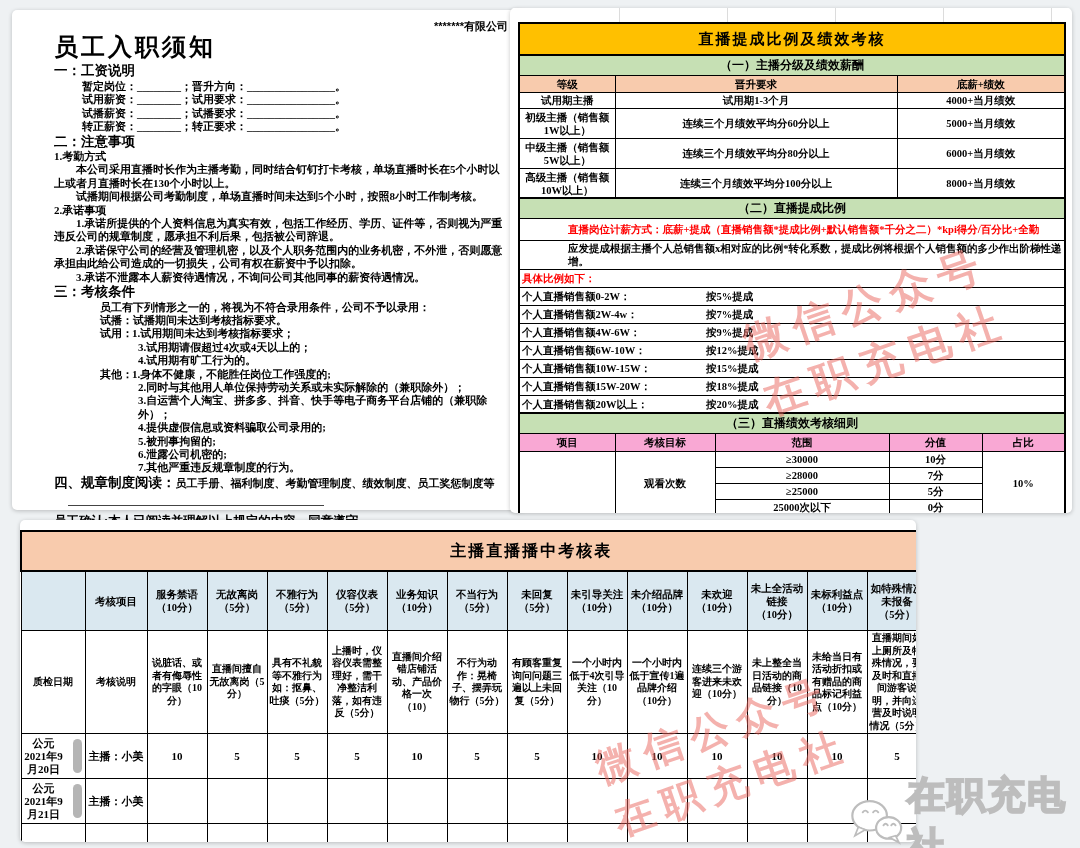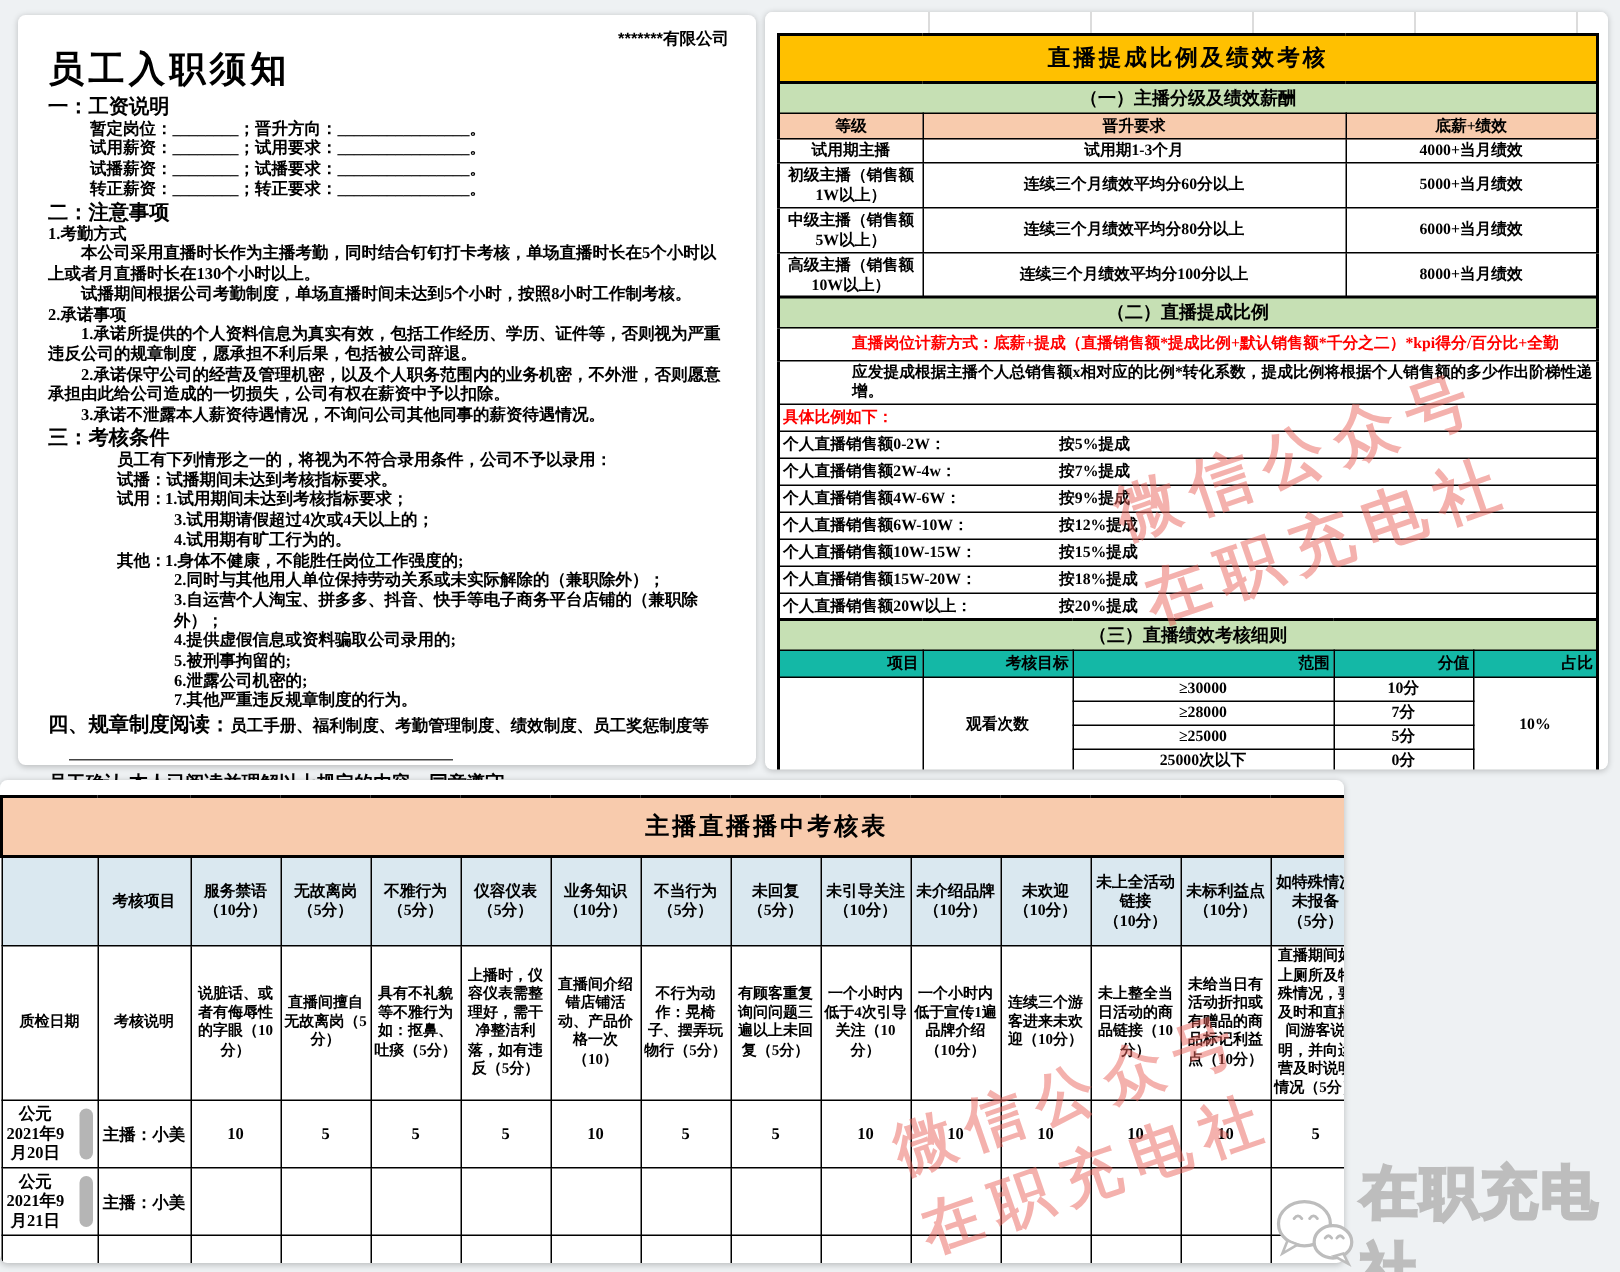--- a/index.html
+++ b/index.html
@@ -5,21 +5,21 @@
   html,body{margin:0;padding:0;}
   body{
     width:1080px;height:848px;position:relative;
     background:#eef1f3;color:#000;
     font-family:"Liberation Serif","DejaVu Serif",serif;
     overflow:hidden;
   }
   .panel{position:absolute;background:#fff;border-radius:5px;box-shadow:0 1px 4px rgba(0,0,0,.22);}
 
   
-  #left-panel{left:12px;top:10px;width:492px;height:500px;}
+  #left-panel{left:12px;top:10px;width:492px;height:500px;padding-left:22px;}
   .doc{padding:10px 18px 0 20px;font-weight:bold;font-size:11px;line-height:13.4px;}
   .doc-company{text-align:right;font-size:11px;font-family:"Liberation Sans","DejaVu Sans",sans-serif;}
   .doc-title{font-size:24px;line-height:27px;letter-spacing:3px;
     font-family:"Liberation Sans","DejaVu Sans",sans-serif;margin-bottom:3px;}
   .doc-h{font-size:13.5px;line-height:16.5px;font-family:"Liberation Sans","DejaVu Sans",sans-serif;}
   .blank-line{padding-left:28px;}
   .doc-p{text-indent:22px;}
   .s3-line{padding-left:46px;}
   .hang{padding-left:78px;position:relative;}
   .hang .hang-label{position:absolute;left:46px;}
@@ -32,33 +32,33 @@
   #right-panel{left:510px;top:8px;width:562px;height:505px;overflow:hidden;}
   .grid-strip{height:14px;margin:0 2px;
     background-image:repeating-linear-gradient(to right,#fff 0,#fff 107px,#dcdcdc 107px,#dcdcdc 108px);}
   table.rt{border-collapse:collapse;table-layout:fixed;width:546px;margin:0 8px;
     font-size:10.5px;font-weight:bold;}
   table.rt.joined{margin-top:-2px;}
   .rt td{border:1px solid #000;text-align:center;vertical-align:middle;padding:1px 2px;line-height:13px;}
   .rt td.t-title{background:#FFC000;font-size:15px;height:28px;border:2px solid #000;letter-spacing:2px;}
   .rt td.sec{background:#C6E0B4;font-size:12px;height:17px;border-width:2px 2px 1px 2px;}
   .rt tr.h1 td{background:#F8CBAD;height:14px;}
-  .rt tr.h3 td{background:#14b8a6;height:15px;text-align:right;}
+  .rt tr.h3 td{background:#f9a8d4;height:15px;}
   .rt tr.rshort{height:15px;}
   .rt tr.rtall{height:30px;}
   .rt td.left{text-align:left;}
   .rt .red{color:#f00;}
   .rt td.note{height:19px;padding-left:48px;}
   .rt td.rate-cell{height:15px;text-align:left;}
   .rt .range{display:inline-block;width:184px;}
   .rt td.oborder{border-left-width:2px;}
   .rt td.oborder-r{border-right-width:2px;}
 
   
-  #bottom-panel{left:0;top:520px;width:896px;height:322px;overflow:hidden;}
+  #bottom-panel{left:20px;top:520px;width:896px;height:322px;overflow:hidden;}
   table.bt{border-collapse:collapse;table-layout:fixed;width:1020px;margin:10px auto 0;font-weight:bold;}
   .bt td{border:1.5px solid #000;text-align:center;vertical-align:middle;padding:1px;overflow:hidden;}
   .bt td.bt-title{background:#F8CBAD;font-size:16px;height:36px;border:2px solid #000;letter-spacing:2px;}
   .bt tr.bh td{background:#DAE8F0;font-size:10.5px;line-height:13px;height:56px;white-space:pre-line;}
   .bt tr.bd td{font-size:10px;line-height:12.5px;height:98px;}
   .bt tr.br td{font-size:11px;height:42px;}
   .bt tr.br3 td{font-size:11px;height:20px;}
   .bt td.date-cell{position:relative;padding-right:20px;font-size:10.5px;line-height:13px;}
   .pill{position:absolute;right:3px;top:5px;bottom:5px;width:9px;background:#b5b5b5;border-radius:5px;}
 

